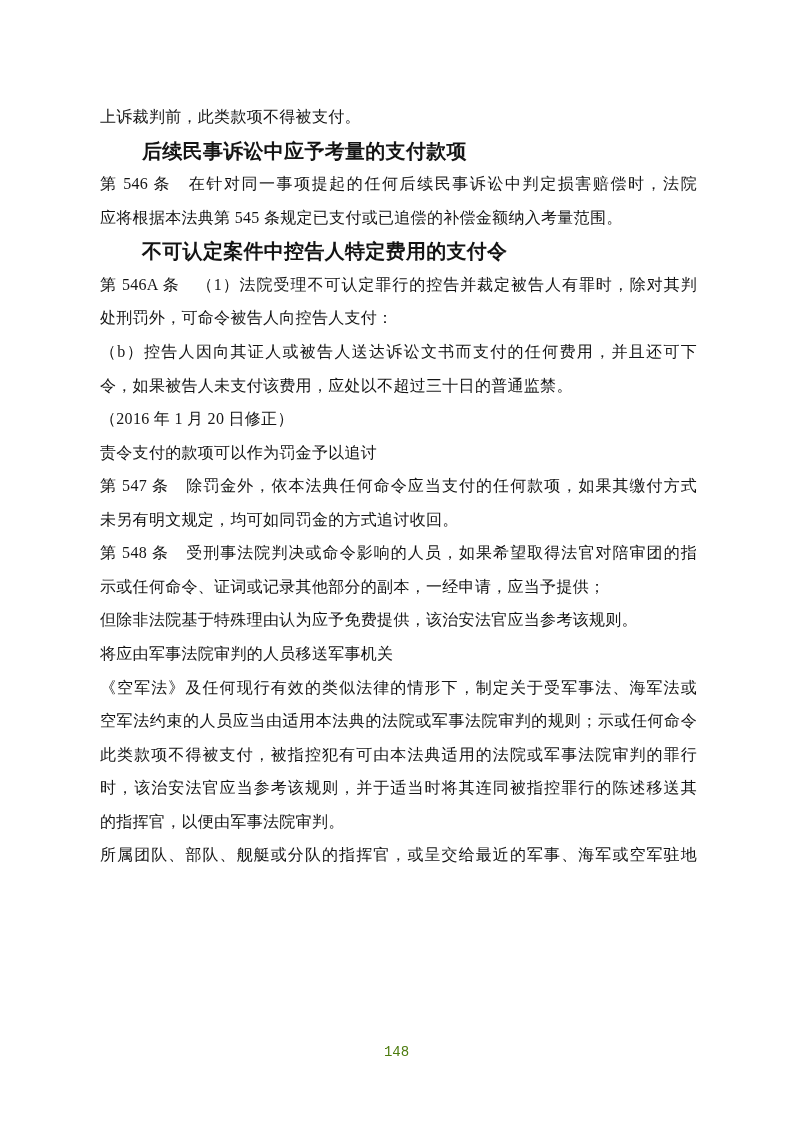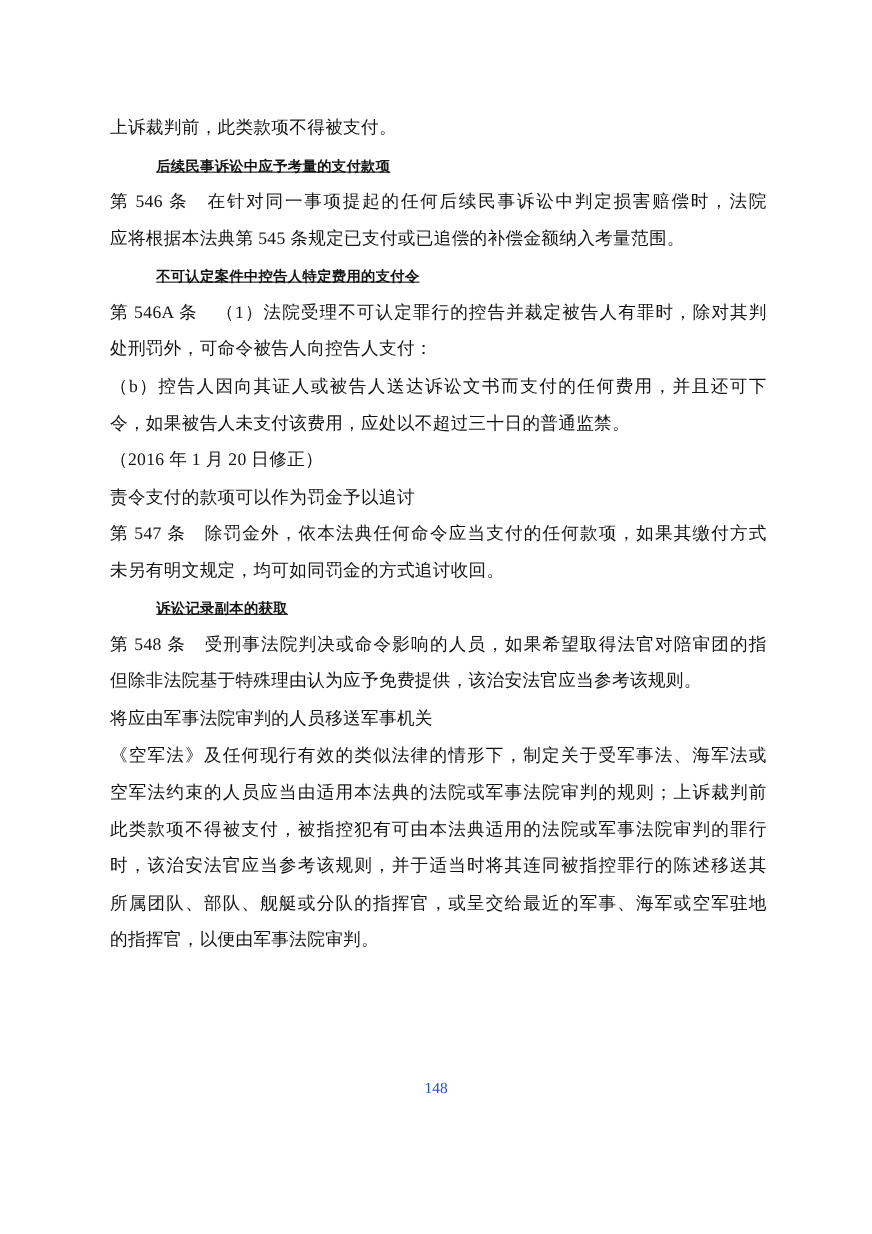--- a/index.html
+++ b/index.html
@@ -31,57 +31,57 @@
     overflow: hidden;
   }
   .line.fill {
     text-align: justify;
     text-align-last: justify;
   }
   .line.heading {
     font-family: "Liberation Sans", "DejaVu Sans", sans-serif;
     font-weight: 700;
     padding-left: 42px;
-    font-size: 13px;
-    text-decoration: underline;
+    font-size: 20px;
   }
   .page-number {
     position: absolute;
-    top: 983px;
+    top: 1044px;
     left: 0;
     width: 100%;
     text-align: center;
     font-size: 14px;
     line-height: 16px;
-    color: #1d4ed8;
+    color: #4d7c0f;
+    font-family: Liberation Mono, monospace;
   }
 </style>
 </head>
 <body>
 
 <div class="page">
   <div class="content" id="content">
       <div class="line body">上诉裁判前，此类款项不得被支付。</div>
       <div class="line heading">后续民事诉讼中应予考量的支付款项</div>
       <div class="line body fill">第 546 条　在针对同一事项提起的任何后续民事诉讼中判定损害赔偿时，法院</div>
       <div class="line body">应将根据本法典第 545 条规定已支付或已追偿的补偿金额纳入考量范围。</div>
       <div class="line heading">不可认定案件中控告人特定费用的支付令</div>
       <div class="line body fill">第 546A 条　（1）法院受理不可认定罪行的控告并裁定被告人有罪时，除对其判</div>
       <div class="line body">处刑罚外，可命令被告人向控告人支付：</div>
       <div class="line body fill">（b）控告人因向其证人或被告人送达诉讼文书而支付的任何费用，并且还可下</div>
       <div class="line body">令，如果被告人未支付该费用，应处以不超过三十日的普通监禁。</div>
       <div class="line body">（2016 年 1 月 20 日修正）</div>
       <div class="line body">责令支付的款项可以作为罚金予以追讨</div>
       <div class="line body fill">第 547 条　除罚金外，依本法典任何命令应当支付的任何款项，如果其缴付方式</div>
       <div class="line body">未另有明文规定，均可如同罚金的方式追讨收回。</div>
-      <div class="line heading">诉讼记录副本的获取</div>
       <div class="line body fill">第 548 条　受刑事法院判决或命令影响的人员，如果希望取得法官对陪审团的指</div>
+      <div class="line body">示或任何命令、证词或记录其他部分的副本，一经申请，应当予提供；</div>
       <div class="line body">但除非法院基于特殊理由认为应予免费提供，该治安法官应当参考该规则。</div>
       <div class="line body">将应由军事法院审判的人员移送军事机关</div>
       <div class="line body fill">《空军法》及任何现行有效的类似法律的情形下，制定关于受军事法、海军法或</div>
-      <div class="line body fill">空军法约束的人员应当由适用本法典的法院或军事法院审判的规则；上诉裁判前</div>
+      <div class="line body fill">空军法约束的人员应当由适用本法典的法院或军事法院审判的规则；示或任何命令</div>
       <div class="line body fill">此类款项不得被支付，被指控犯有可由本法典适用的法院或军事法院审判的罪行</div>
       <div class="line body fill">时，该治安法官应当参考该规则，并于适当时将其连同被指控罪行的陈述移送其</div>
+      <div class="line body">的指挥官，以便由军事法院审判。</div>
       <div class="line body fill">所属团队、部队、舰艇或分队的指挥官，或呈交给最近的军事、海军或空军驻地</div>
-      <div class="line body">的指挥官，以便由军事法院审判。</div>
     </div>
   <div class="page-number">148</div>
 </div>
 
 </body></html>

